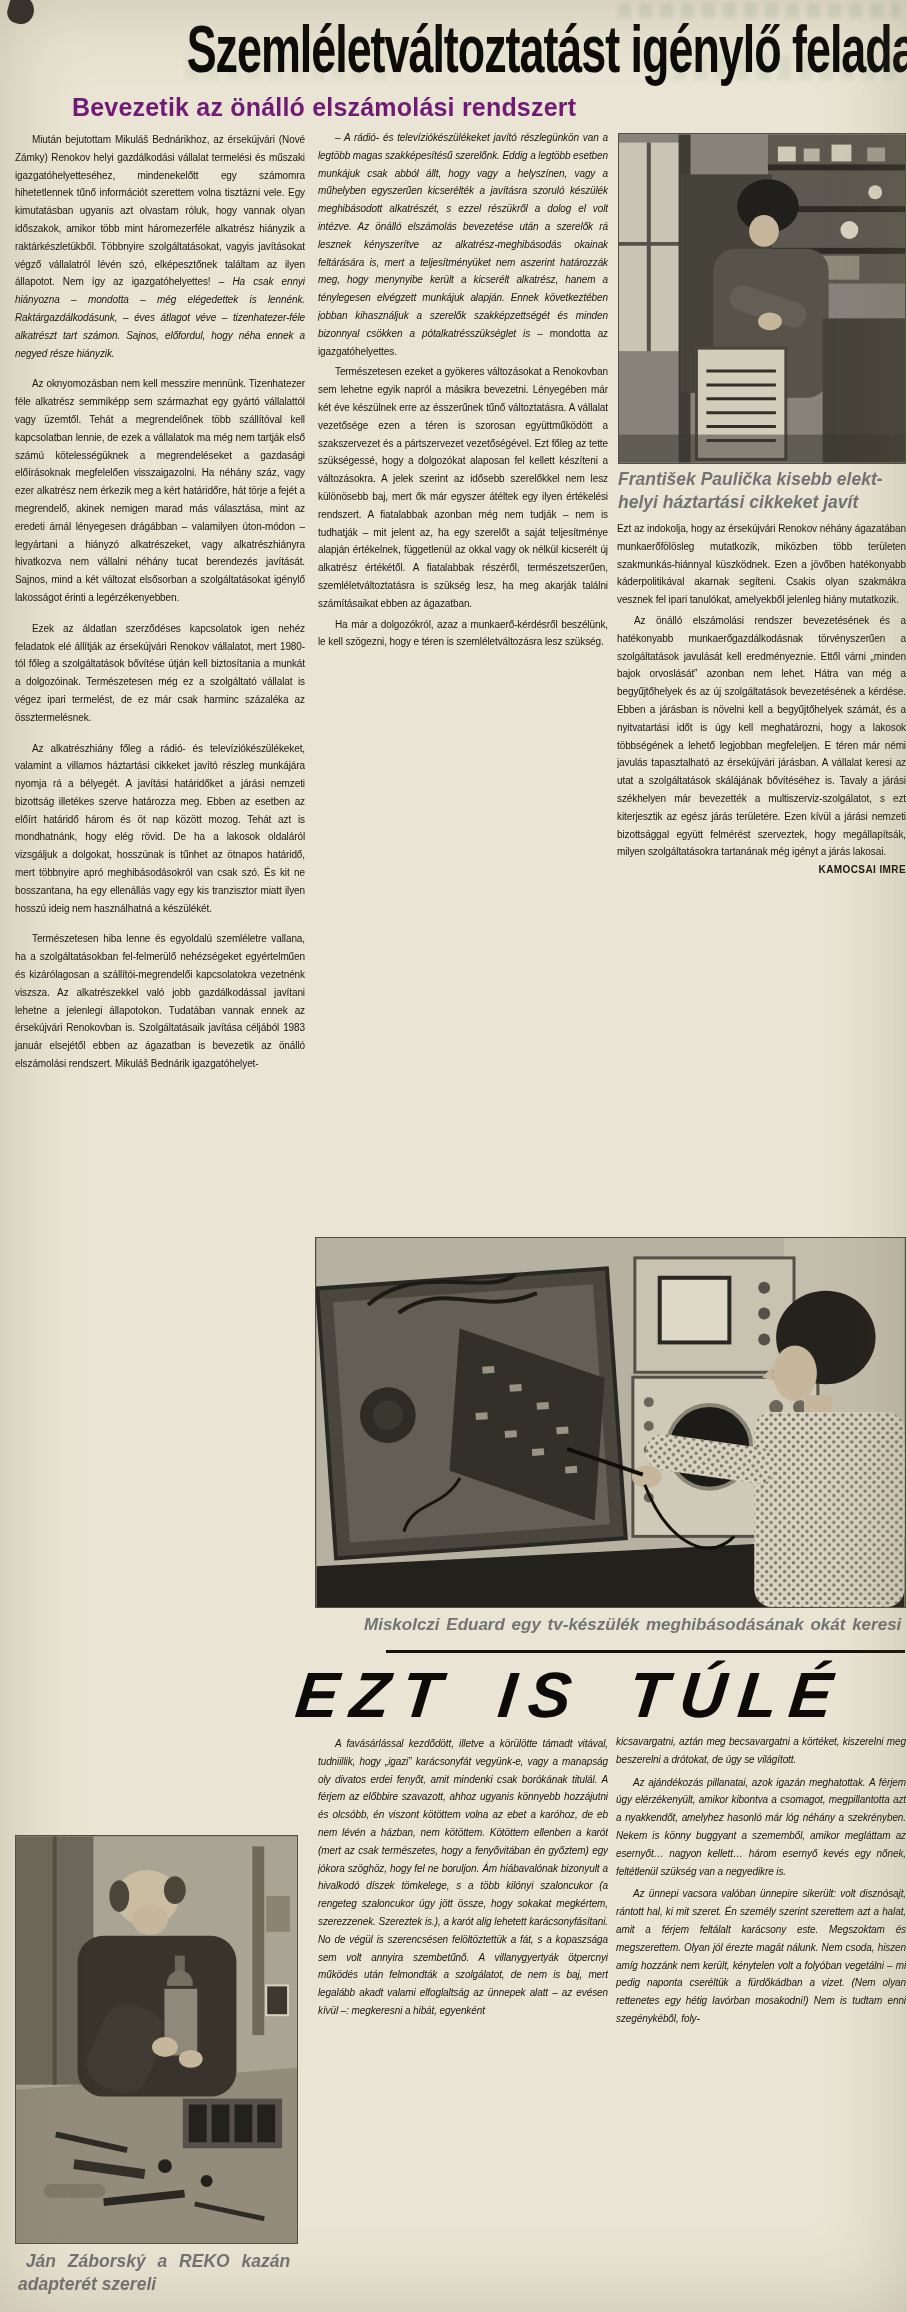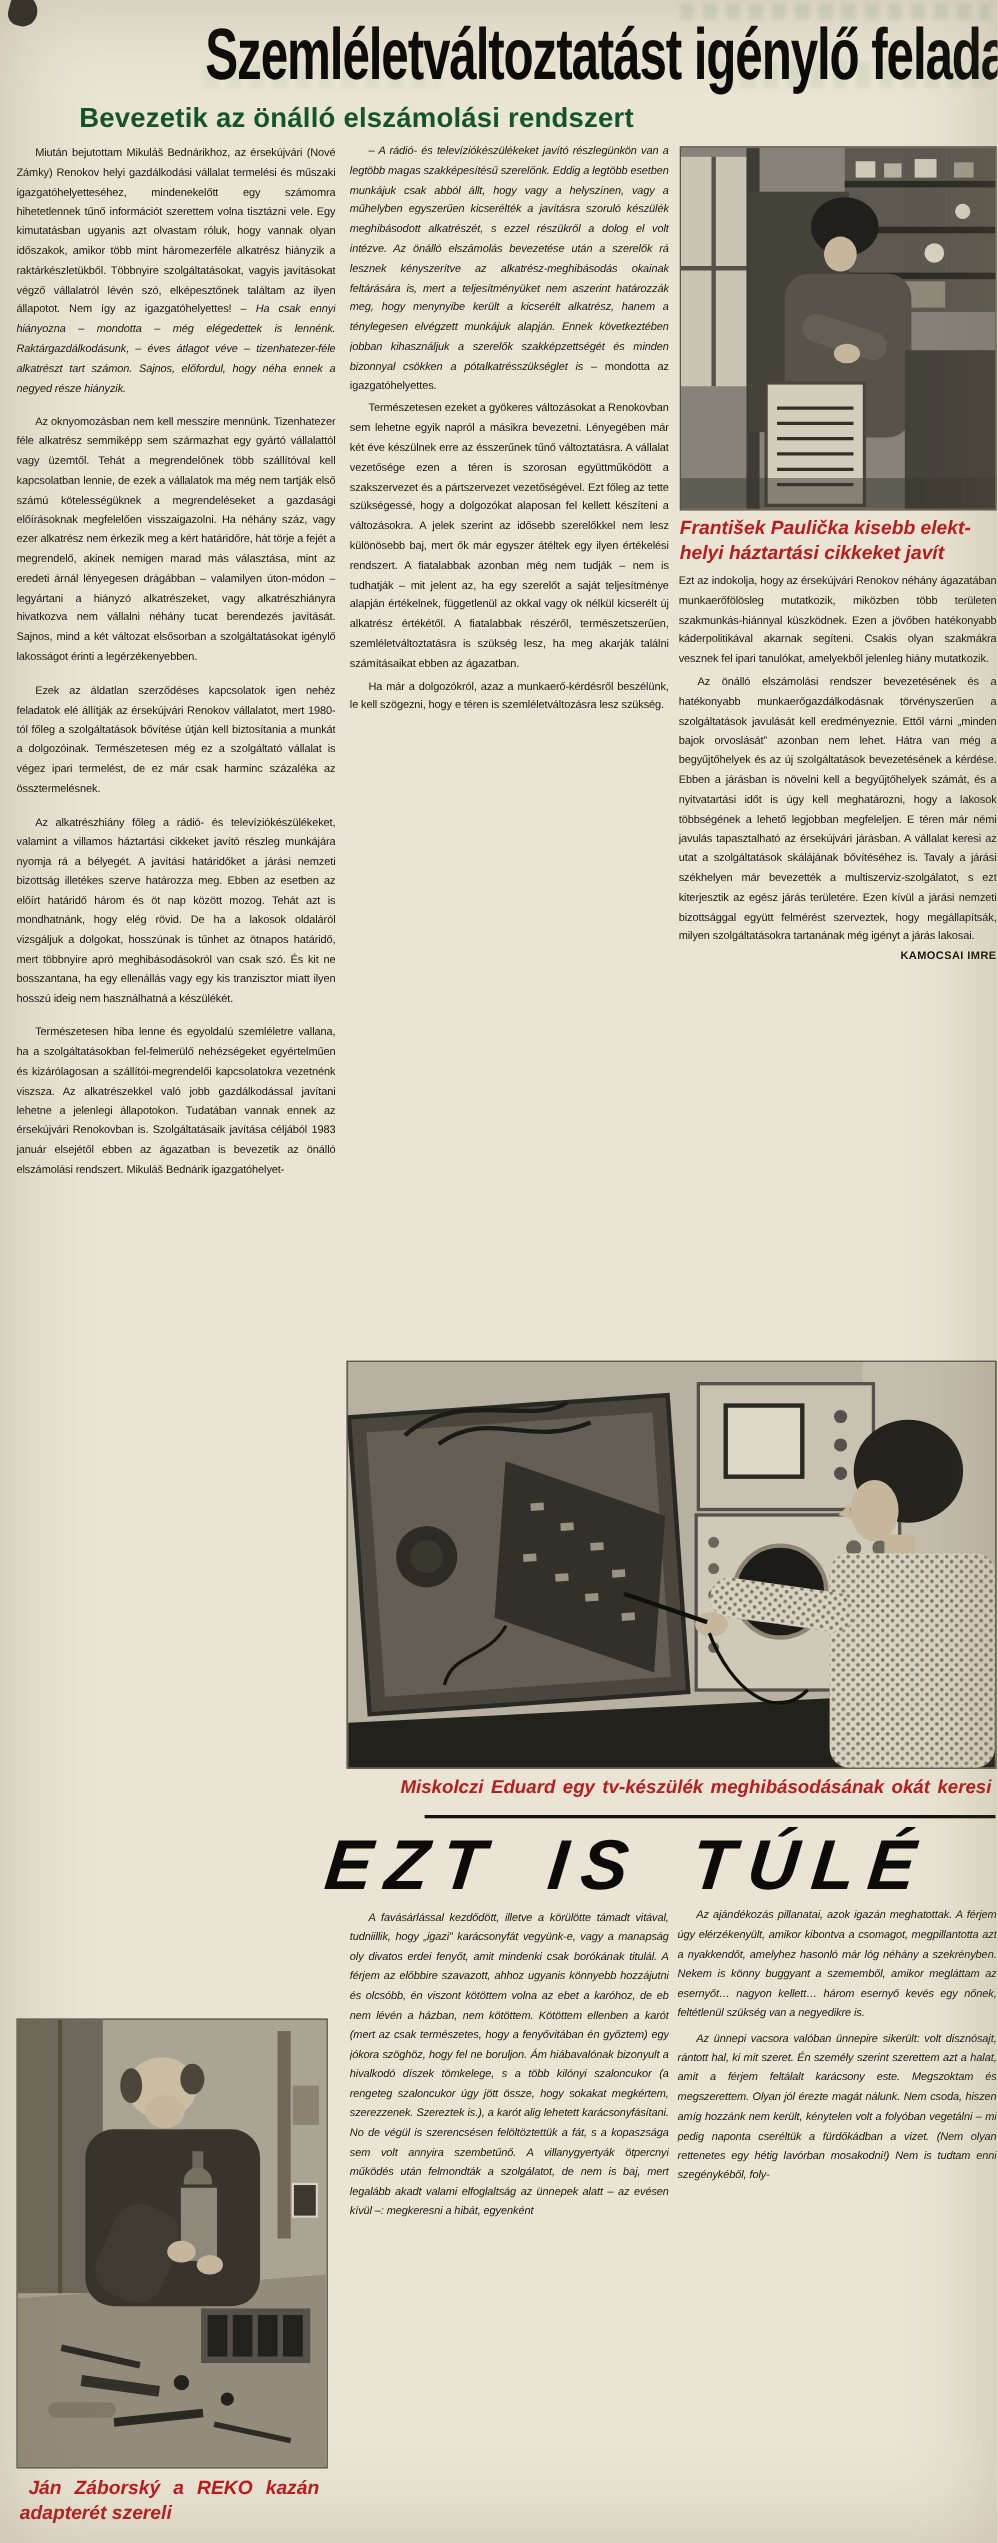--- a/index.html
+++ b/index.html
@@ -16,21 +16,21 @@
   }
   
   .headline {
     position:absolute; top:8px; left:0; right:0; margin:0 auto;
     width:max-content; white-space:nowrap;
     font-size:66px; font-weight:900; letter-spacing:-1.5px; line-height:1.25;
     transform:scaleX(.68); transform-origin:center top; color:#0c0b09;
   }
   .subheadline {
     position:absolute; top:93px; left:72px; margin:0;
-    font-size:25px; font-weight:800; letter-spacing:.2px; color:#14532d;
+    font-size:25px; font-weight:800; letter-spacing:.2px; color:#701a75;
   }
   .ezt {
     position:absolute; left:296px; top:1658px; margin:0;
     font-size:64px; font-weight:900; font-style:italic;
     letter-spacing:12px; word-spacing:16px; white-space:nowrap;
     transform:skewX(-6deg); color:#0c0b09;
   }
   
   .col {
     position:absolute; width:290px; text-align:justify;
@@ -51,21 +51,21 @@
   .byline { float:right; font-weight:bold; font-style:normal; letter-spacing:.4px; }
   
   .photo {
     position:absolute; margin:0; box-sizing:border-box;
     border:1px solid rgba(35,32,26,.55); background:#8a857a;
   }
   .photo svg { display:block; width:100%; height:100%; }
   .photo1 { left:618px; top:133px;  width:288px; height:331px; }
   .photo2 { left:315px; top:1237px; width:591px; height:371px; }
   .photo3 { left:15px;  top:1835px; width:283px; height:409px; }
-  .caption { position:absolute; font-weight:700; font-style:italic; color:#b91c1c; }
+  .caption { position:absolute; font-weight:700; font-style:italic; color:#737373; }
   .cap1 { left:618px; top:468px;  width:289px; font-size:17.5px; line-height:23px; }
   .cap2 { left:320px; top:1615px; width:586px; font-size:17px; word-spacing:2px;margin-left:44px; }
   .cap3 { left:18px;  top:2250px; width:280px; font-size:17.5px; line-height:23px; }
   .cap3 .l1 { word-spacing:7px;text-align:center; }
   .rule { position:absolute; left:386px; top:1650px; width:519px; height:3px; background:#14120e; }
   
   .ghost {
     position:absolute; filter:blur(2px); opacity:.14;
     background:repeating-linear-gradient(90deg,#5d8f62 0 13px,transparent 13px 21px);
   }
@@ -221,20 +221,21 @@
   </figure>
   <figcaption class="caption cap2">Miskolczi Eduard egy tv-készülék meghibásodásának okát keresi</figcaption>
 
   <div class="rule"></div>
   <h2 class="ezt">EZT IS TÚLÉ</h2>
 
   <div class="col colA it">
     <p class="ind">A favásárlással kezdődött, illetve a körülötte támadt vitával, tudniillik, hogy „igazi” karácsonyfát vegyünk-e, vagy a manapság oly divatos erdei fenyőt, amit mindenki csak borókának titulál. A férjem az előbbire szavazott, ahhoz ugyanis könnyebb hozzájutni és olcsóbb, én viszont kötöttem volna az ebet a karóhoz, de eb nem lévén a házban, nem kötöttem. Kötöttem ellenben a karót (mert az csak természetes, hogy a fenyővitában én győztem) egy jókora szöghöz, hogy fel ne boruljon. Ám hiábavalónak bizonyult a hivalkodó díszek tömkelege, s a több kilónyi szaloncukor (a rengeteg szaloncukor úgy jött össze, hogy sokakat megkértem, szerezzenek. Szereztek is.), a karót alig lehetett karácsonyfásítani. No de végül is szerencsésen felöltöztettük a fát, s a kopaszsága sem volt annyira szembetűnő. A villanygyertyák ötpercnyi működés után felmondták a szolgálatot, de nem is baj, mert legalább akadt valami elfoglaltság az ünnepek alatt – az evésen kívül –: megkeresni a hibát, egyenként</p>
   </div>
   <div class="col colB it">
+    <p>kicsavargatni, aztán meg becsavargatni a körtéket, kiszerelni meg beszerelni a drótokat, de úgy se világított.</p>
     <p class="ind">Az ajándékozás pillanatai, azok igazán meghatottak. A férjem úgy elérzékenyült, amikor kibontva a csomagot, megpillantotta azt a nyakkendőt, amelyhez hasonló már lóg néhány a szekrényben. Nekem is könny buggyant a szememből, amikor megláttam az esernyőt… nagyon kellett… három esernyő kevés egy nőnek, feltétlenül szükség van a negyedikre is.</p>
     <p class="ind">Az ünnepi vacsora valóban ünnepire sikerült: volt disznósajt, rántott hal, ki mit szeret. Én személy szerint szerettem azt a halat, amit a férjem feltálalt karácsony este. Megszoktam és megszerettem. Olyan jól érezte magát nálunk. Nem csoda, hiszen amíg hozzánk nem került, kénytelen volt a folyóban vegetálni – mi pedig naponta cseréltük a fürdőkádban a vizet. (Nem olyan rettenetes egy hétig lavórban mosakodni!) Nem is tudtam enni szegénykéből, foly-</p>
   </div>
 
   <figure class="photo photo3">
     <svg viewBox="0 0 283 409">
       <rect x="0" y="0" width="283" height="409" fill="#aaa495"></rect>
       <rect x="0" y="0" width="78" height="250" fill="#6e685c"></rect>
       <line x1="39" y1="0" x2="39" y2="250" stroke="#55503f" stroke-width="4"></line>
       <rect x="238" y="10" width="12" height="190" fill="#72685a"></rect>

